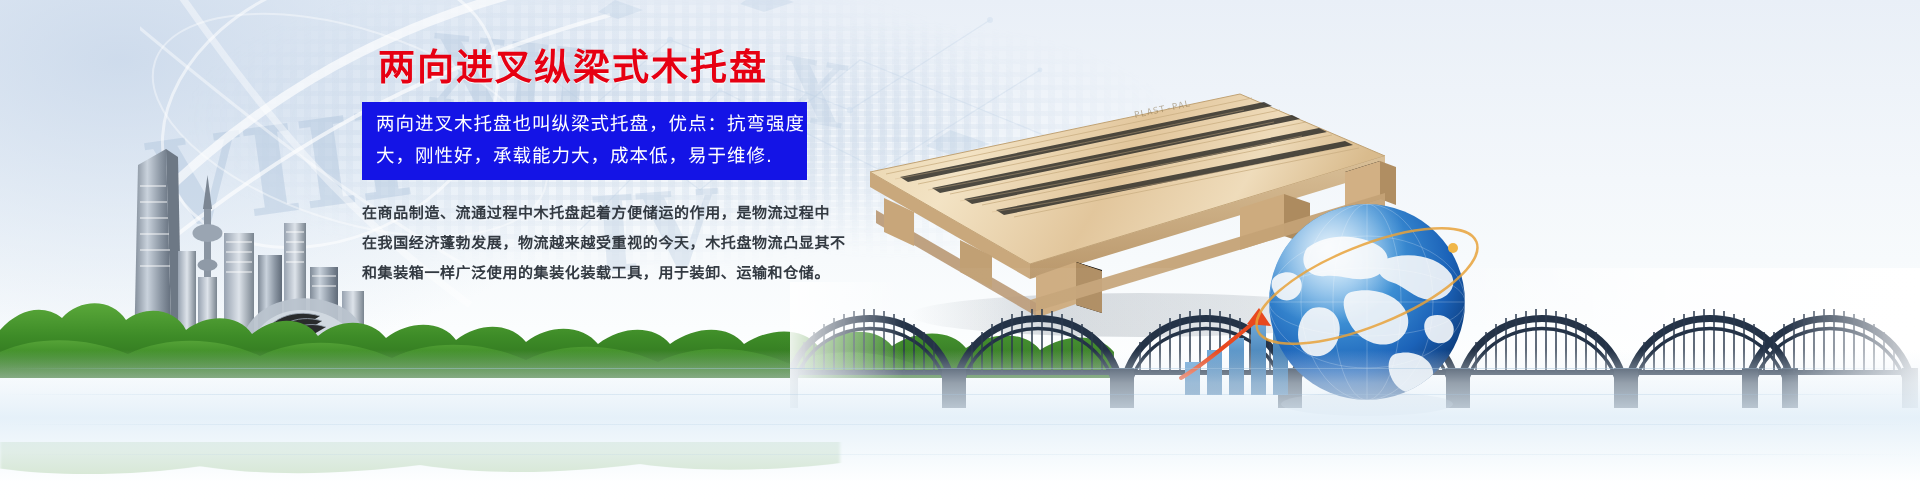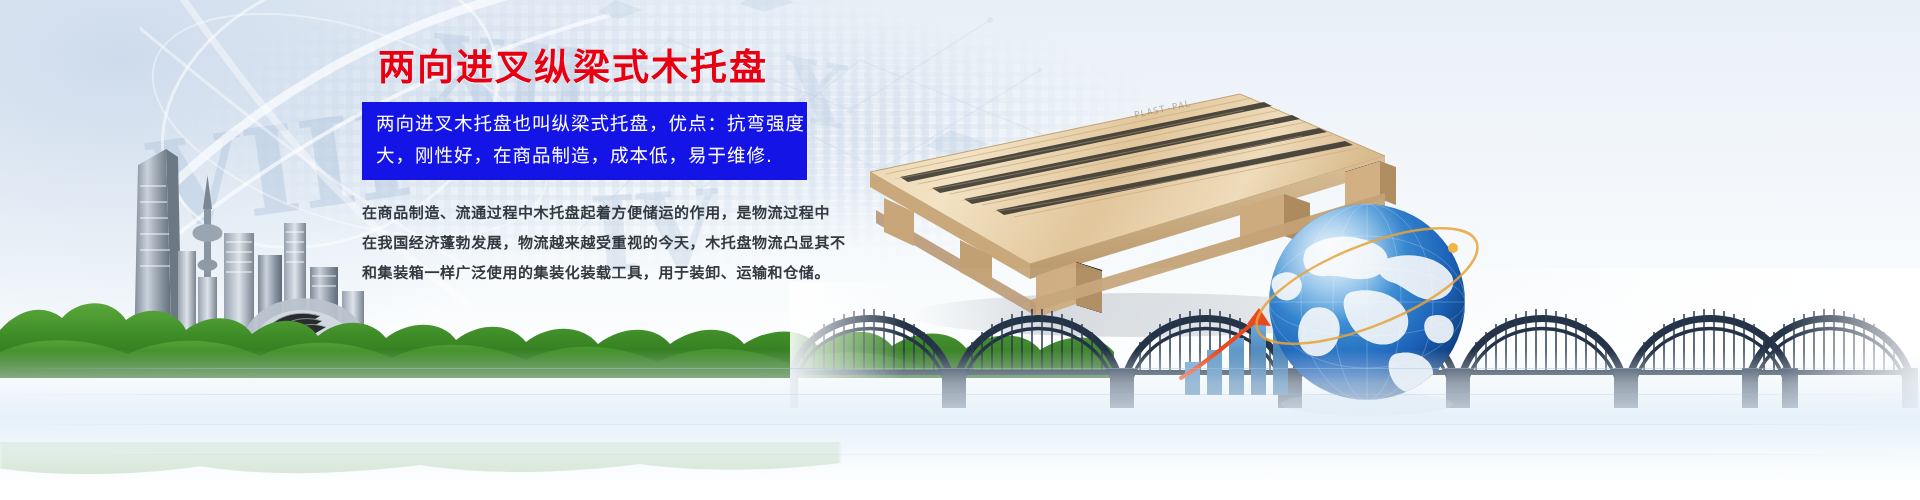--- a/index.html
+++ b/index.html
@@ -551,21 +551,21 @@
     <div class="water-line" style="top:74px; opacity:.5;"></div>
     <div class="water-line" style="top:104px; opacity:.35;"></div>
   </div>
 
   <div class="text-block">
 
     <h1 class="headline">两向进叉纵梁式木托盘</h1>
 
     <div class="blue-box">
       <p>两向进叉木托盘也叫纵梁式托盘，优点：抗弯强度</p>
-      <p>大，刚性好，在商品制造，成本低，易于维修.</p>
+      <p>大，刚性好，承载能力大，成本低，易于维修.</p>
     </div>
 
     <div class="para">
       <p>在商品制造、流通过程中木托盘起着方便储运的作用，是物流过程中</p>
       <p>在我国经济蓬勃发展，物流越来越受重视的今天，木托盘物流凸显其不</p>
       <p>和集装箱一样广泛使用的集装化装载工具，用于装卸、运输和仓储。</p>
     </div>
 
   </div>
 

